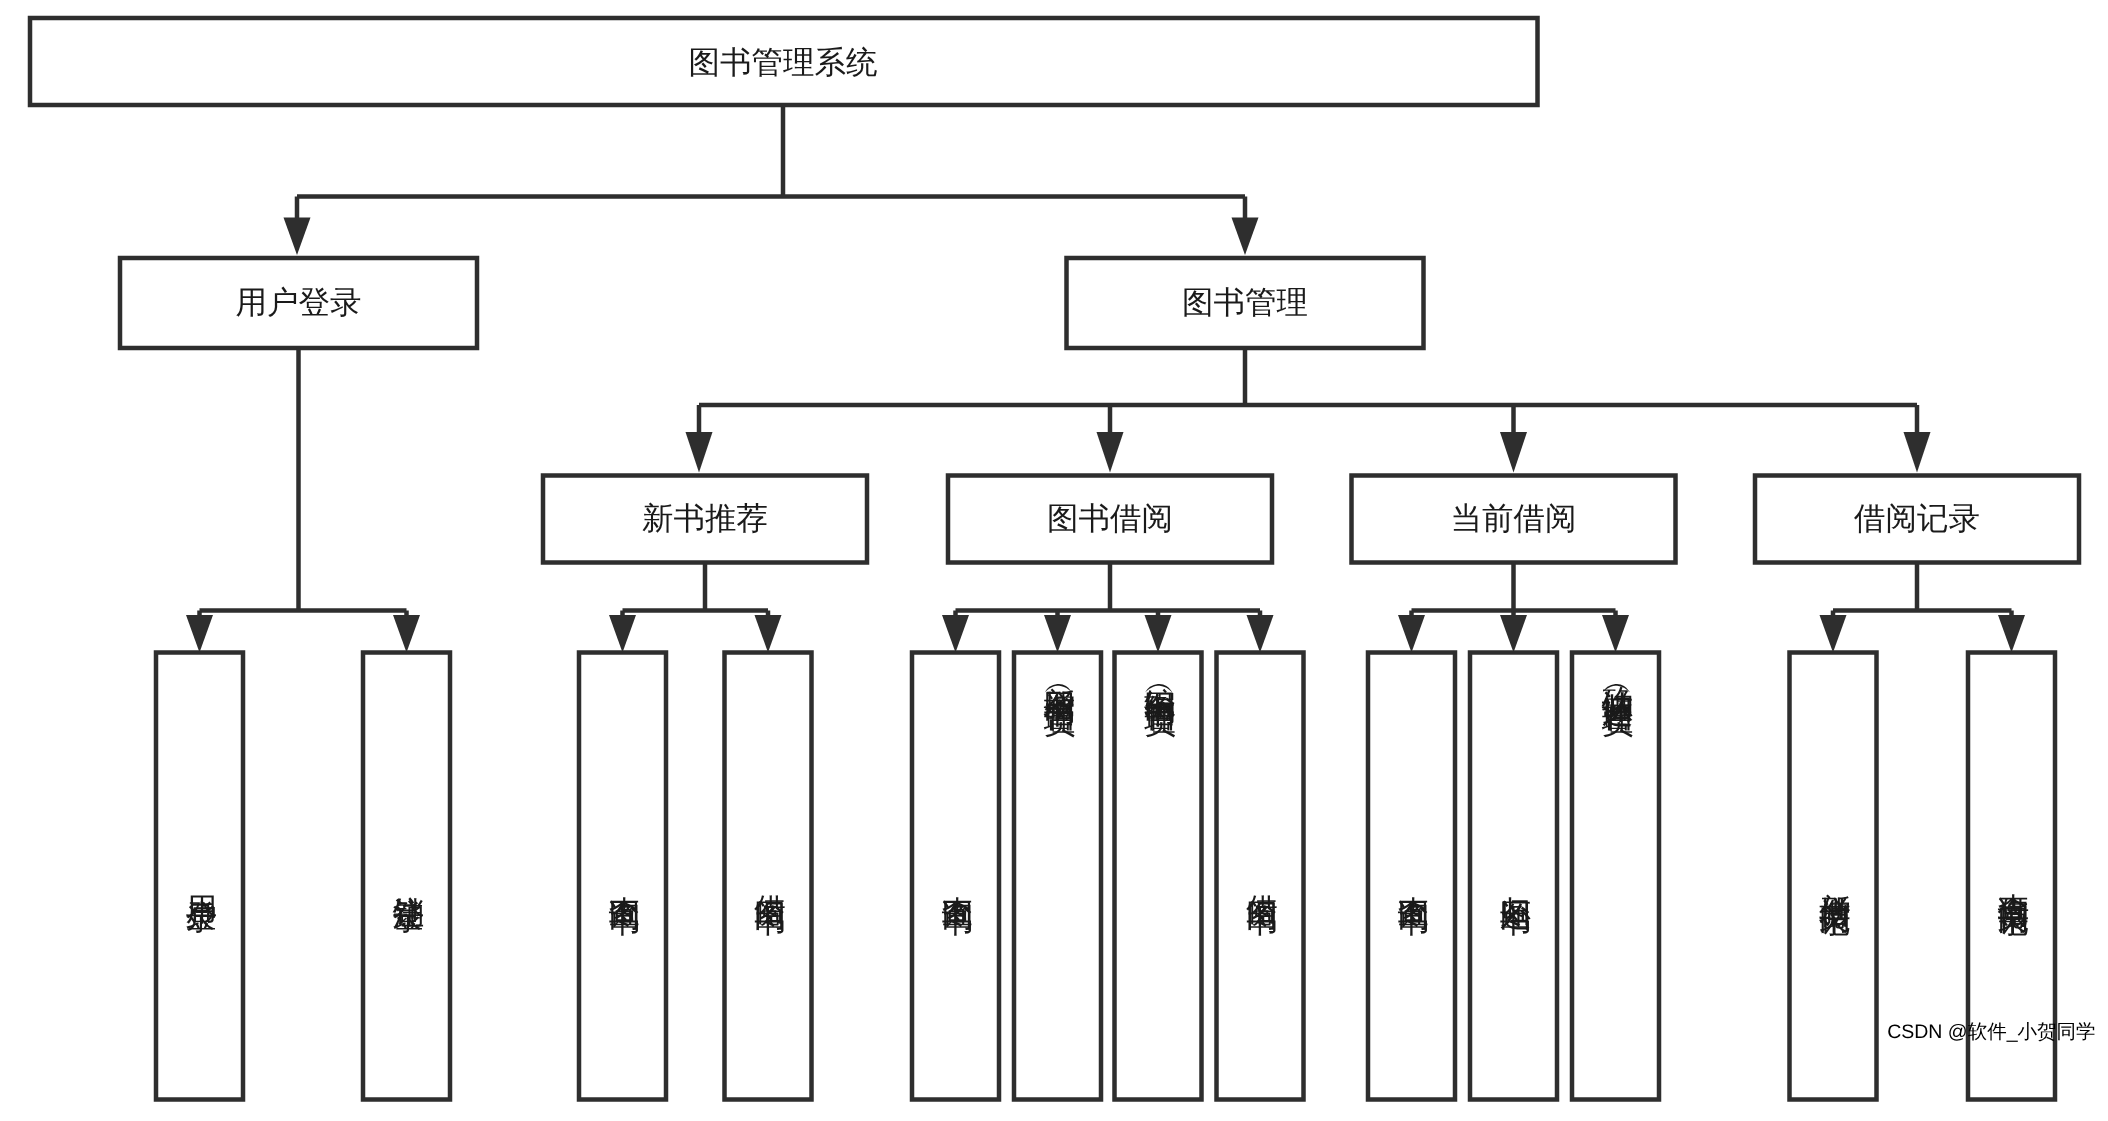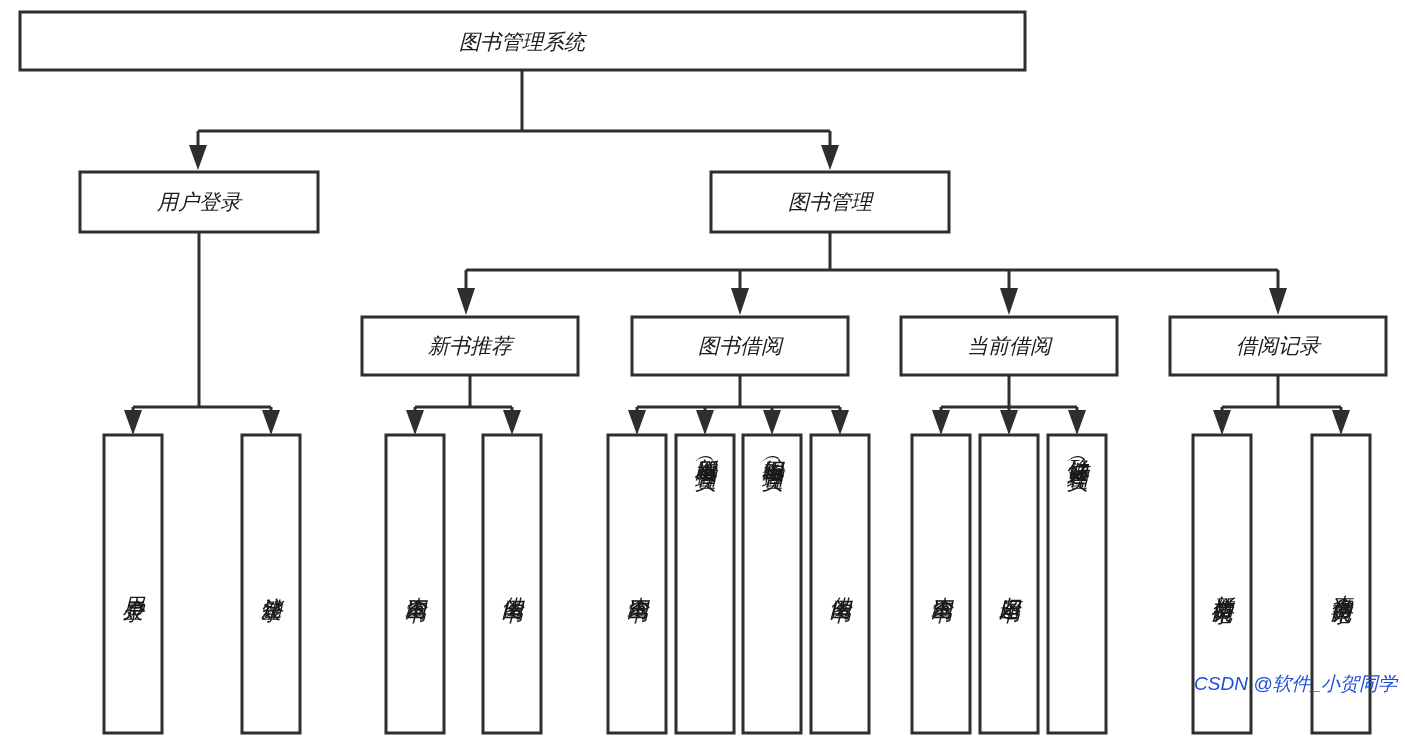--- a/index.html
+++ b/index.html
@@ -11,21 +11,20 @@
     width: 1405px;
     height: 747px;
     font-family: "Liberation Sans", sans-serif;
     overflow: hidden;
   }
   #diagram-root {
     position: relative;
     width: 1405px;
     height: 703px;
     background: #ffffff;
-    font-style: italic;
   }
   svg.diagram-canvas {
     position: absolute;
     left: 0;
     top: 0;
     width: 1405px;
     height: 747px;
   }
   .node-box {
     fill: #ffffff;
@@ -67,22 +66,22 @@
     display: flex;
     align-items: center;
     justify-content: center;
     pointer-events: none;
   }
   .watermark {
     position: absolute;
     right: 8px;
     bottom: 6px;
     font-family: "Liberation Sans", sans-serif;
-    font-size: 19px;
-    color: #1d4ed8;
+    font-size: 13px;
+    color: #000000;
     white-space: nowrap;
     pointer-events: none;
   }
 </style>
 </head>
 <body>
 
 <div id="diagram-root">
 
   <svg class="diagram-canvas" viewBox="0 0 1405 747" xmlns="http://www.w3.org/2000/svg">

